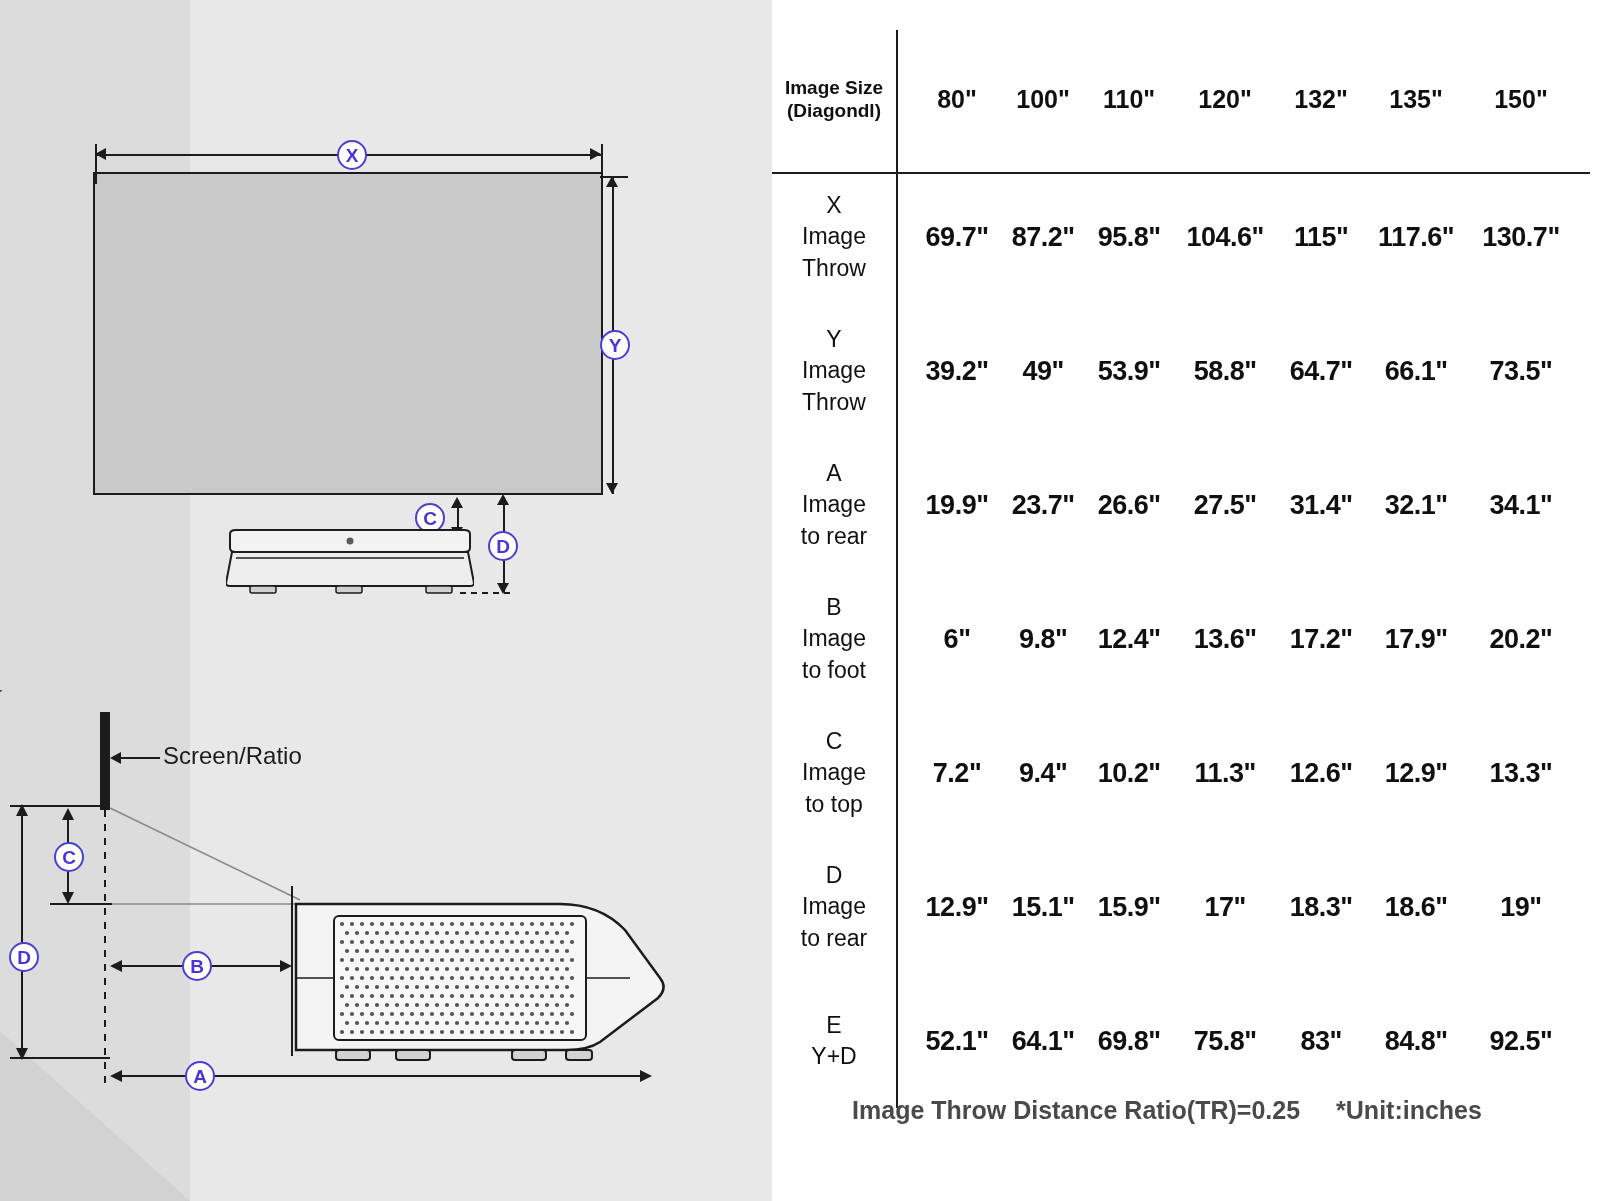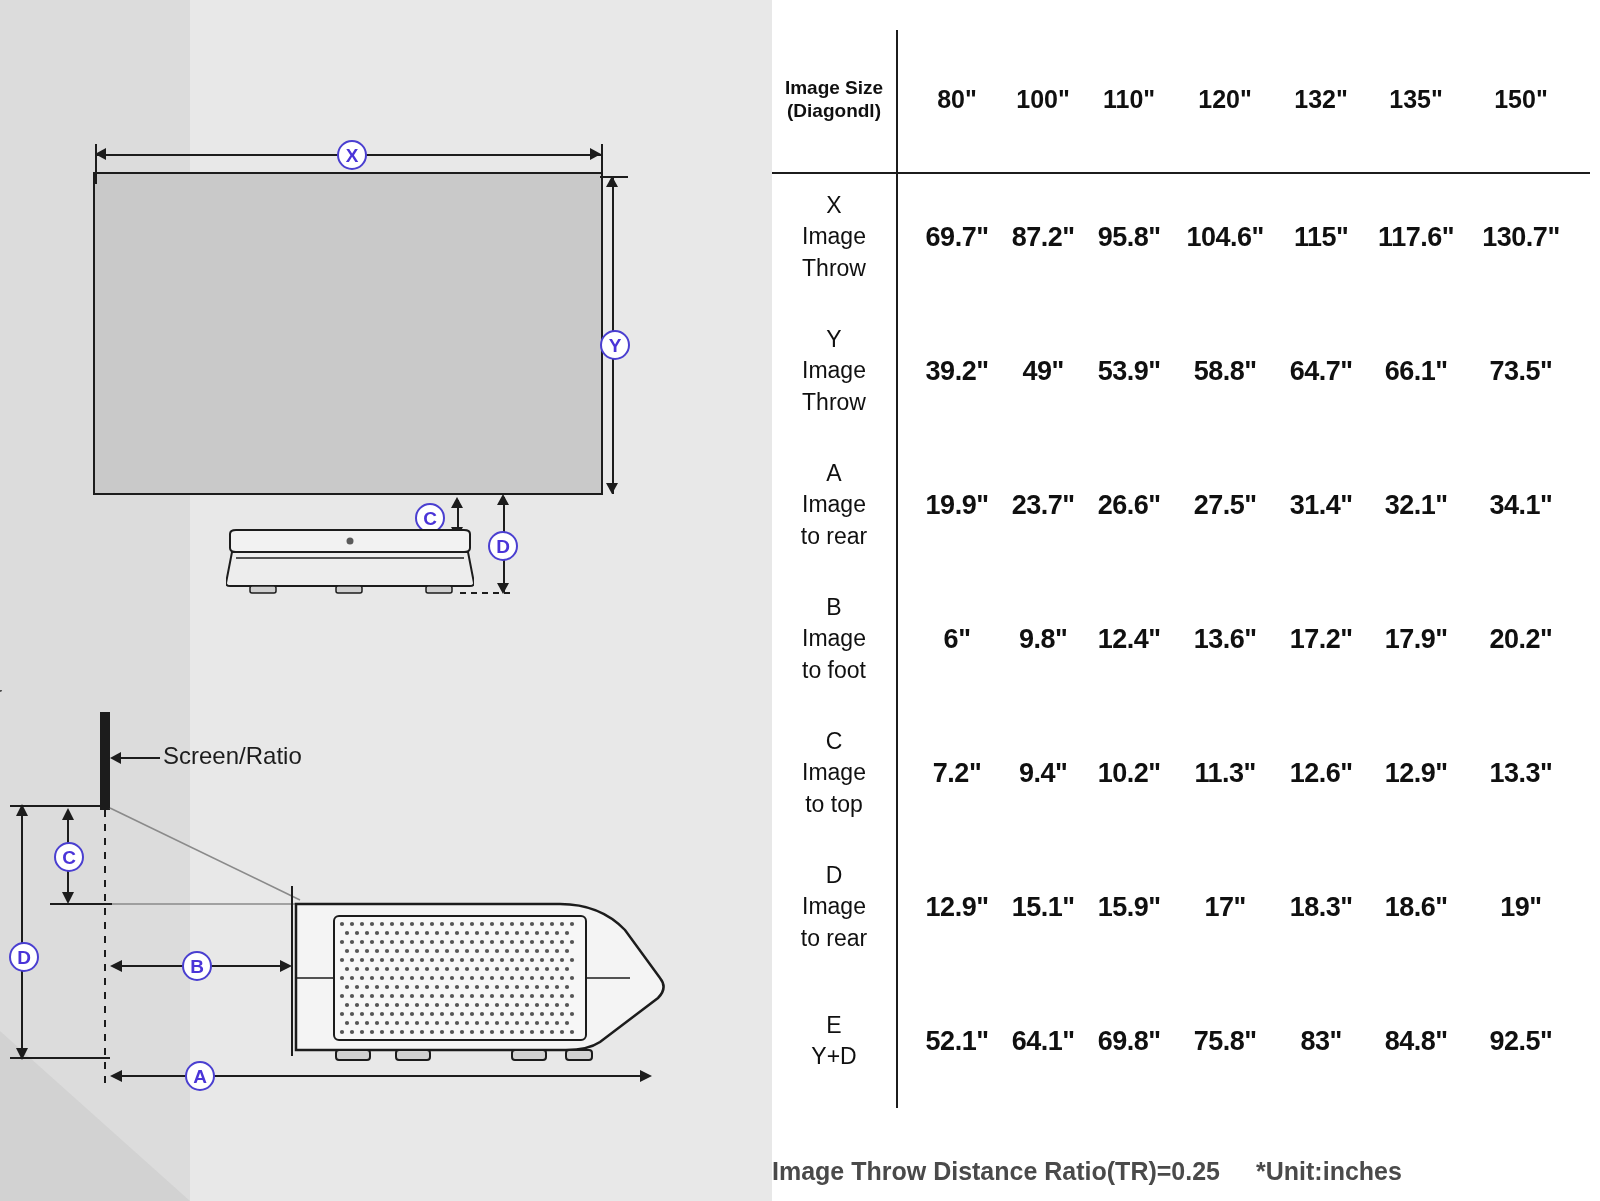--- a/index.html
+++ b/index.html
@@ -199,22 +199,23 @@
     position: absolute;
     left: 0px;
     top: 172px;
     width: 818px;
     height: 0;
     border-top: 2px solid #1c1c1c;
   }
   .footnote {
     position: absolute;
     left: 0;
-    top: 1157px;
+    top: 1096px;
     width: 790px;
+    text-align: center;
     font-size: 25px;
     font-weight: bold;
     color: #4a4a4a;
     font-family: "Liberation Sans", sans-serif;
   }
   .footnote .unit { margin-left: 36px; }
 </style>
 </head>
 <body>
 

